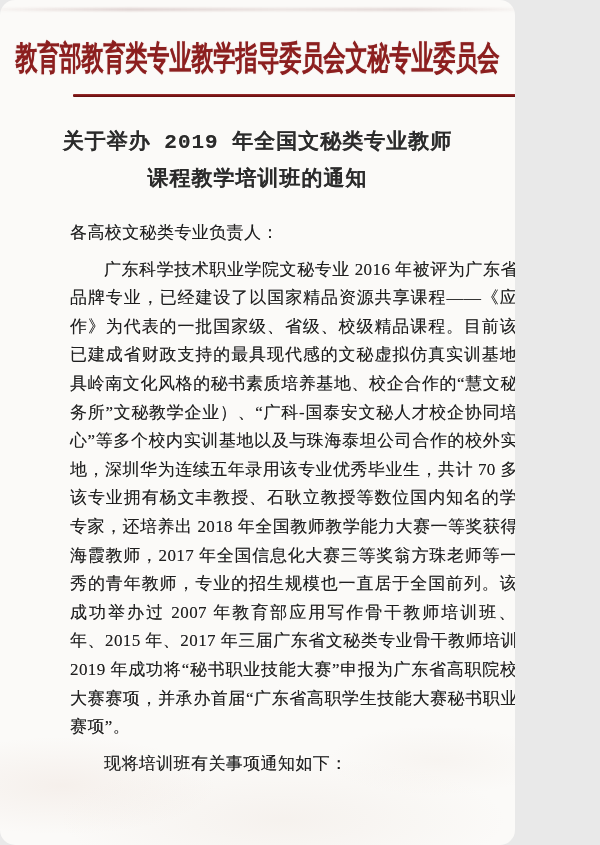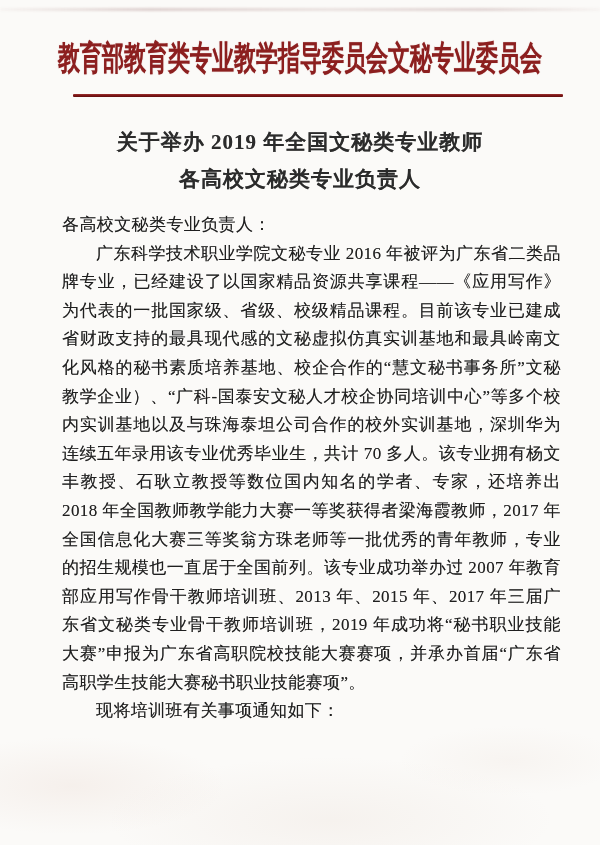--- a/index.html
+++ b/index.html
@@ -8,28 +8,29 @@
     --text-color:#1f1f1f;
   }
   html,body{margin:0;padding:0;}
   body{
     width:600px;height:845px;
     font-family:"Liberation Serif","DejaVu Serif",serif;
     background:#e9e9e9;
   }
   .page{
     position:relative;
-    width:600px;height:845px;
+    width:515px;height:845px;
     overflow:hidden;
     color:var(--text-color);
     background:
       radial-gradient(ellipse 220px 70px at 12% 93%, rgba(205,165,145,0.12), transparent 70%),
       radial-gradient(ellipse 320px 90px at 55% 97%, rgba(200,170,150,0.10), transparent 70%),
       radial-gradient(ellipse 160px 50px at 85% 90%, rgba(205,175,155,0.08), transparent 70%),
       #fbfaf8;
+    border-radius: 15px;
   }
   .scan-smudge-top{
     position:absolute;top:8px;left:0;width:100%;height:3px;
     background:linear-gradient(to right,
       rgba(120,60,60,0.03), rgba(120,60,60,0.22) 25%,
       rgba(120,60,60,0.12) 55%, rgba(120,60,60,0.20) 80%,
       rgba(120,60,60,0.03));
     filter:blur(1px);
   }
   .org-header{
@@ -45,46 +46,47 @@
     background:linear-gradient(to bottom, #9a3030, var(--rule-red) 55%, #5e0e0e);
     border-radius:1px;
   }
   .notice-title{
     position:absolute;top:124px;left:0;width:100%;
     text-align:center;
     font-size:21px;font-weight:bold;line-height:37px;
     color:#2b2b2b;
     letter-spacing:1px;
     text-shadow:0 0 0.5px rgba(40,40,40,0.55);
+    font-family:Liberation Mono, monospace;
   }
   .body-text{
     position:absolute;top:211px;left:62px;width:499px;
     font-size:17px;line-height:28.6px;
     letter-spacing:0.4px;
     text-align:justify;
     text-shadow:0 0 0.5px rgba(30,30,30,0.5);
   }
-  .body-text p{margin:0;padding:0;}
+  .body-text p{margin:8px;padding:0;}
   .salutation{text-indent:0;}
   .para{text-indent:2em;}
 </style>
 </head>
 <body>
 
 <div class="page">
 
   <div class="scan-smudge-top"></div>
 
   <div class="org-header">教育部教育类专业教学指导委员会文秘专业委员会</div>
 
   <div class="red-rule"></div>
 
   <div class="notice-title">
     <div>关于举办 2019 年全国文秘类专业教师</div>
-    <div>各高校文秘类专业负责人</div>
+    <div>课程教学培训班的通知</div>
   </div>
 
   <div class="body-text">
     <p class="salutation">各高校文秘类专业负责人：</p>
     <p class="para">广东科学技术职业学院文秘专业 2016 年被评为广东省二类品牌专业，已经建设了以国家精品资源共享课程——《应用写作》为代表的一批国家级、省级、校级精品课程。目前该专业已建成省财政支持的最具现代感的文秘虚拟仿真实训基地和最具岭南文化风格的秘书素质培养基地、校企合作的“慧文秘书事务所”文秘教学企业）、“广科-国泰安文秘人才校企协同培训中心”等多个校内实训基地以及与珠海泰坦公司合作的校外实训基地，深圳华为连续五年录用该专业优秀毕业生，共计 70 多人。该专业拥有杨文丰教授、石耿立教授等数位国内知名的学者、专家，还培养出 2018 年全国教师教学能力大赛一等奖获得者梁海霞教师，2017 年全国信息化大赛三等奖翁方珠老师等一批优秀的青年教师，专业的招生规模也一直居于全国前列。该专业成功举办过 2007 年教育部应用写作骨干教师培训班、2013 年、2015 年、2017 年三届广东省文秘类专业骨干教师培训班，2019 年成功将“秘书职业技能大赛”申报为广东省高职院校技能大赛赛项，并承办首届“广东省高职学生技能大赛秘书职业技能赛项”。</p>
     <p class="para">现将培训班有关事项通知如下：</p>
 
   </div>
 
 </div>

